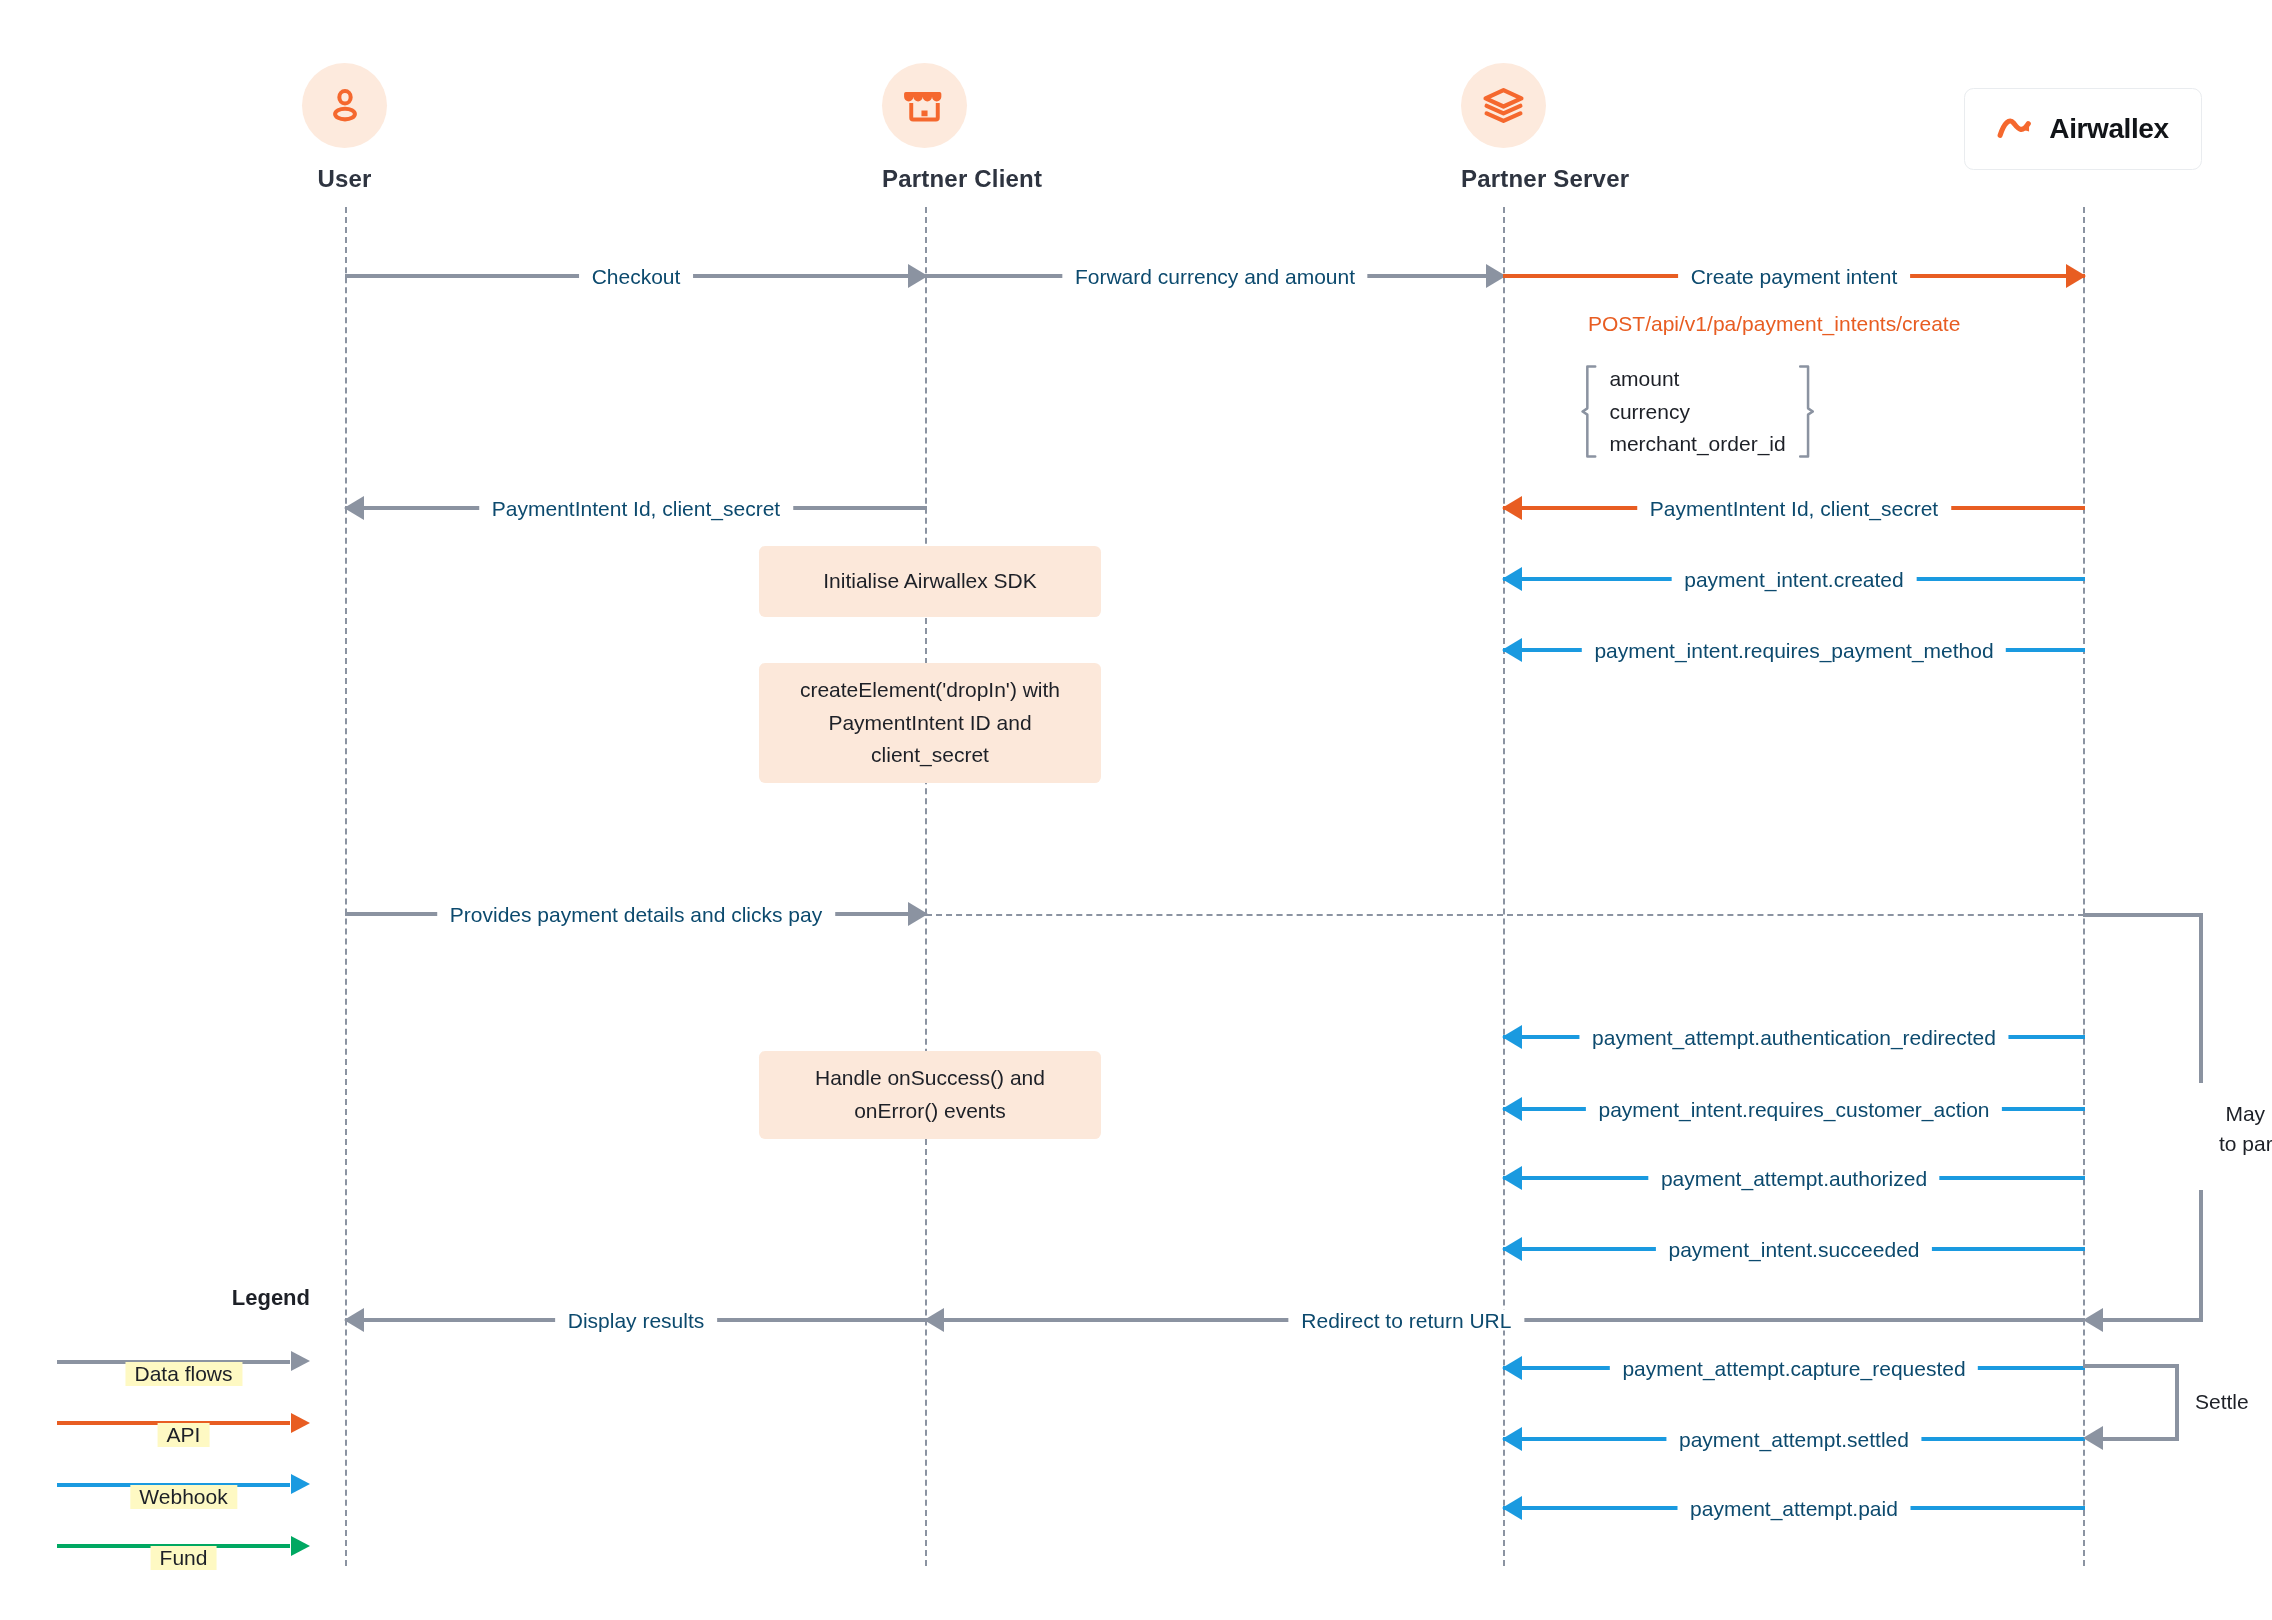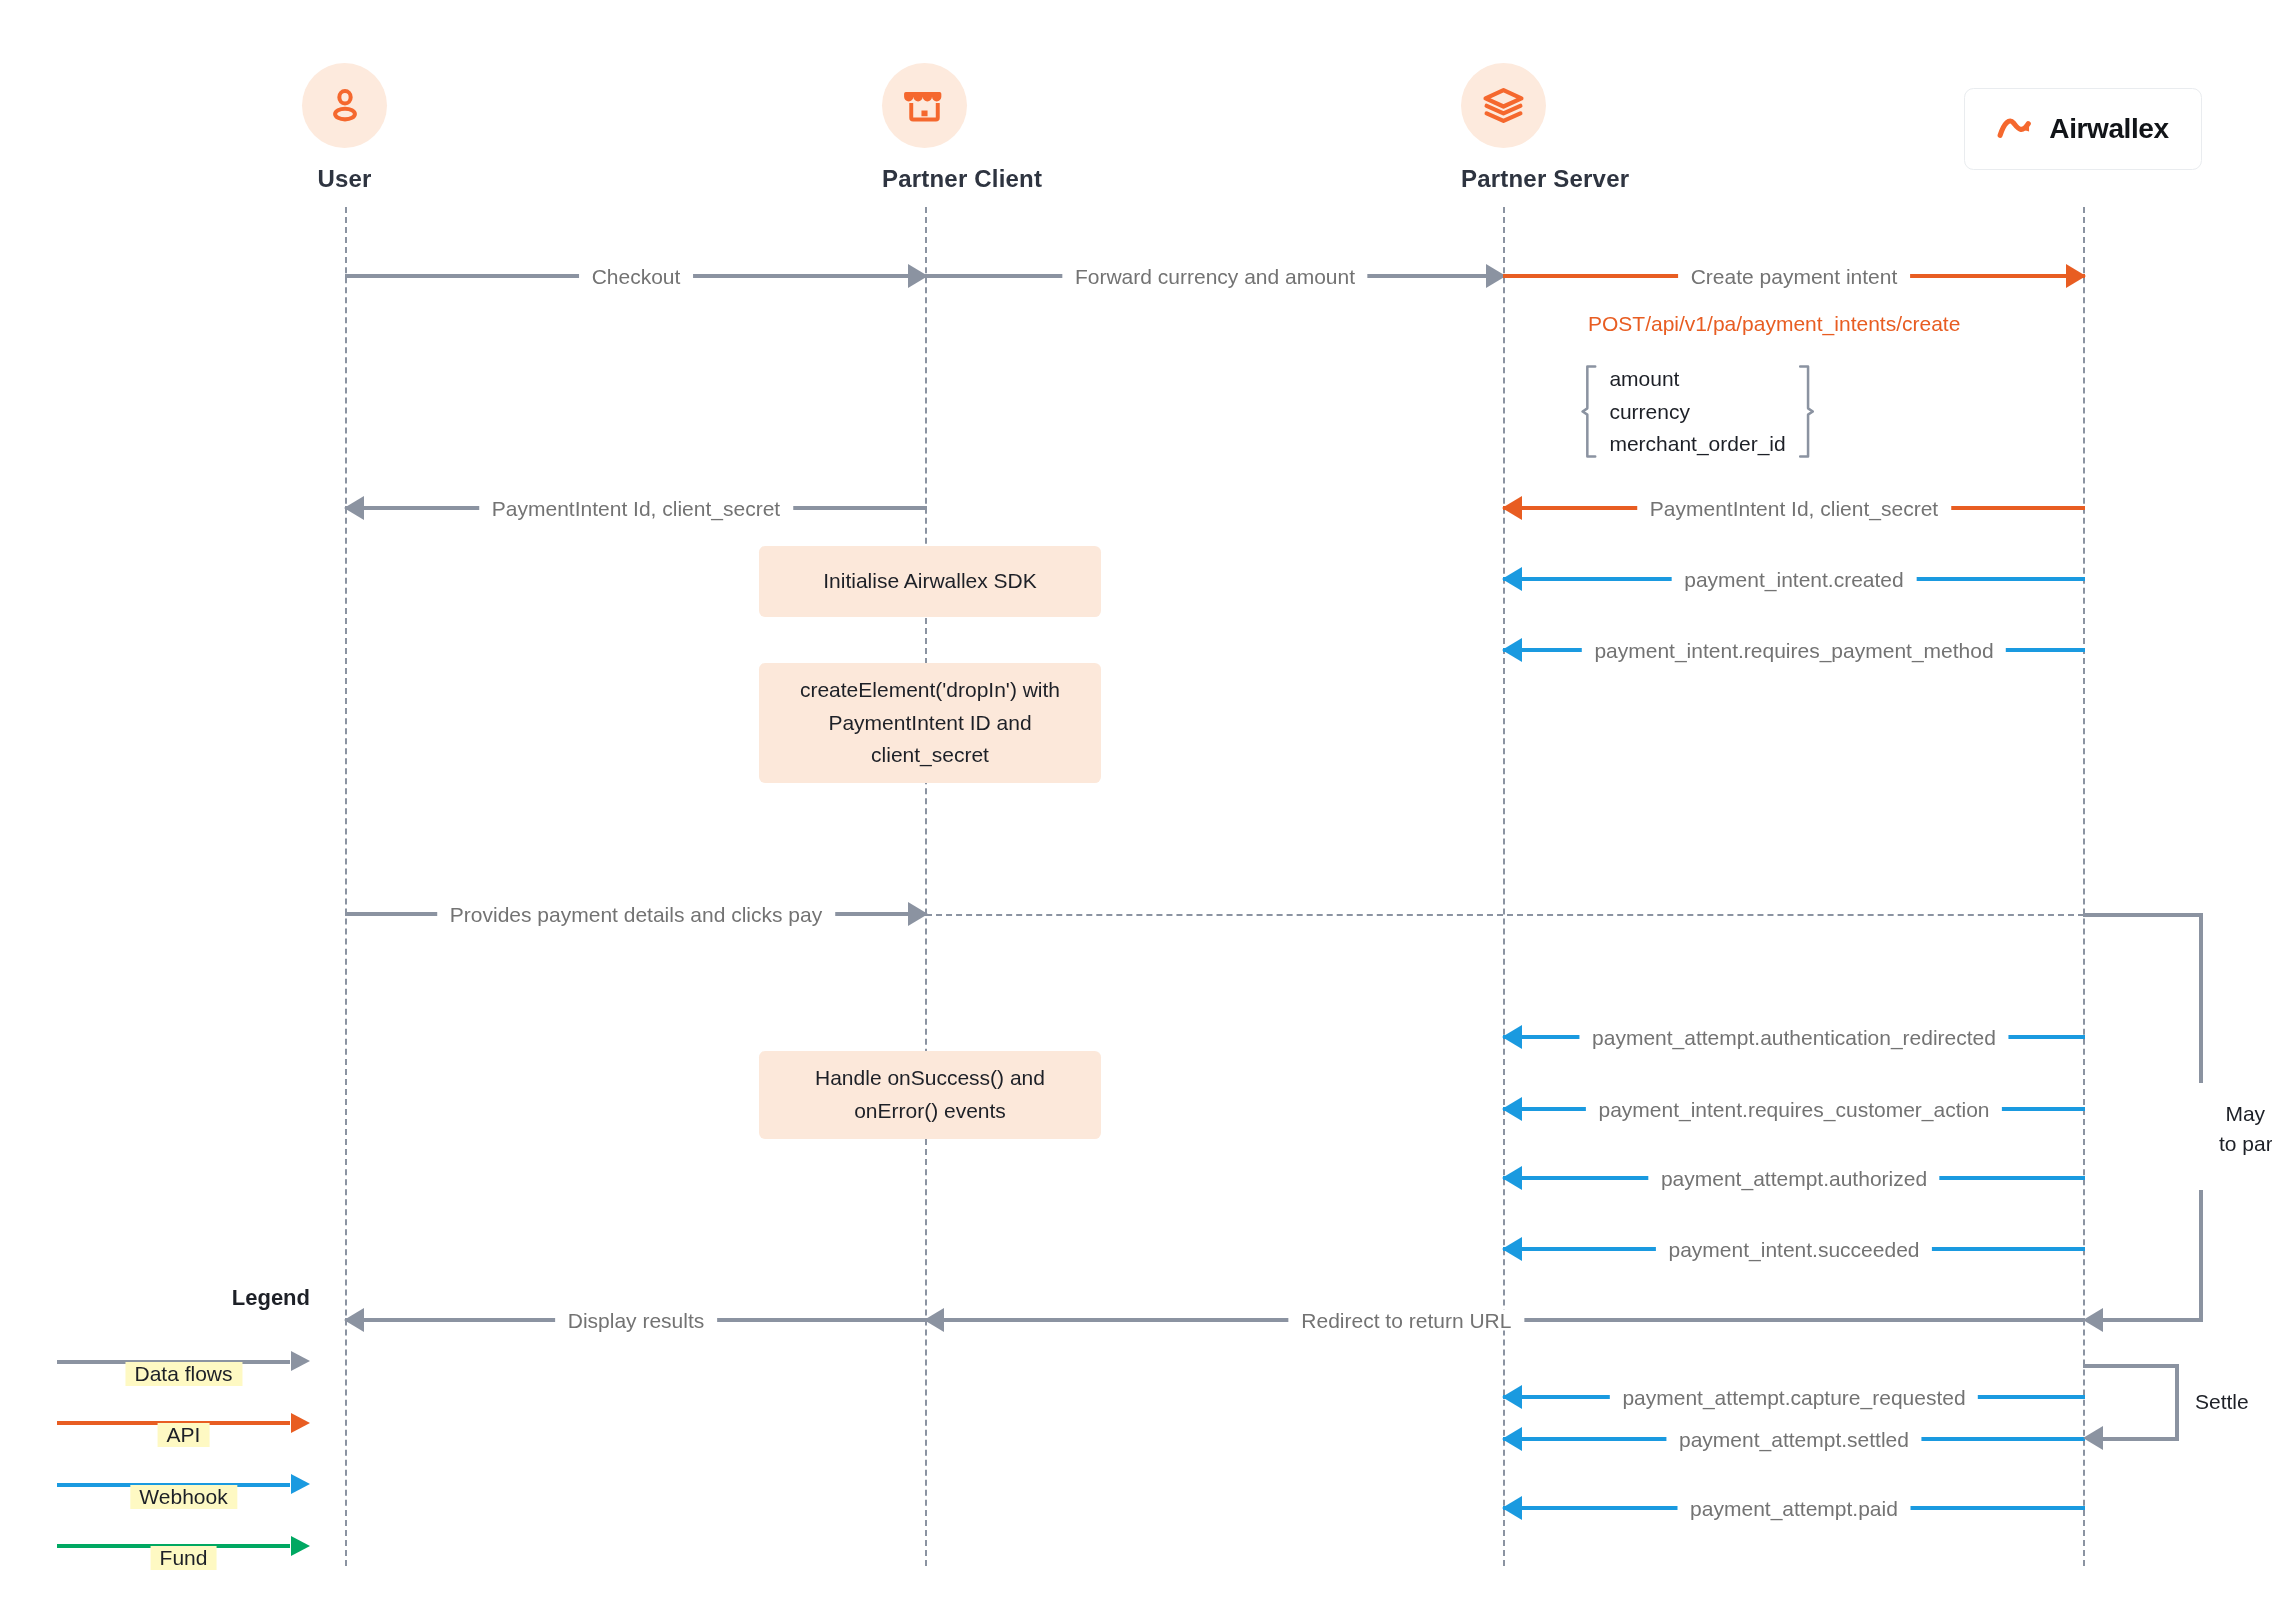--- a/index.html
+++ b/index.html
@@ -53,21 +53,21 @@
   .msg { position: absolute; height: 32px; }
   .msg .line {
     position: absolute; top: 50%; left: 0; right: 0;
     height: 4px; margin-top: -2px;
   }
   .msg .lbl {
     position: absolute; top: 50%; left: 50%;
     transform: translate(-50%, -50%);
     background: #ffffff;
     padding: 0 12.6px;
-    font-size: 21px; color: #737373;
+    font-size: 21px; color: #0c4a6e;
     white-space: nowrap; line-height: 1; text-align: center;
   }
   .msg .head {
     position: absolute; top: 50%;
     width: 0; height: 0;
     border-top: 12px solid transparent;
     border-bottom: 12px solid transparent;
     margin-top: -12px;
   }
   .msg.right .head { right: -0.8px; border-left-width: 20.5px; border-left-style: solid; }
@@ -343,21 +343,21 @@
     <div class="head"></div>
     <div class="lbl">Display results</div>
   </div>
 
   <div class="msg left c-gray" style="left:925px; top:1304px; width:1160px;">
     <div class="line"></div>
     <div class="head"></div>
     <div class="lbl" style="left:41.5%;">Redirect to return URL</div>
   </div>
 
-  <div class="msg left c-hook" style="left:1503px; top:1352px; width:582px;margin-top:29px;">
+  <div class="msg left c-hook" style="left:1503px; top:1352px; width:582px;">
     <div class="line"></div>
     <div class="head"></div>
     <div class="lbl">payment_attempt.capture_requested</div>
   </div>
 
   <div class="msg left c-hook" style="left:1503px; top:1423px; width:582px;">
     <div class="line"></div>
     <div class="head"></div>
     <div class="lbl">payment_attempt.settled</div>
   </div>

